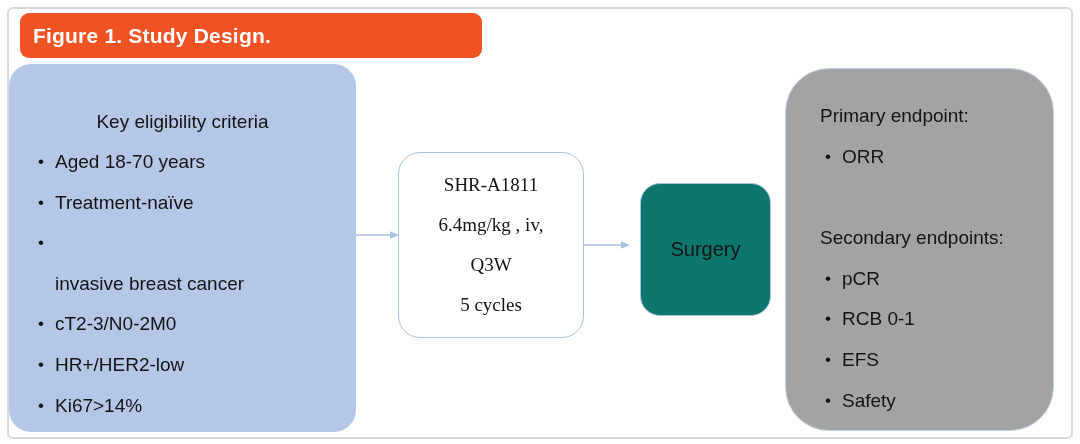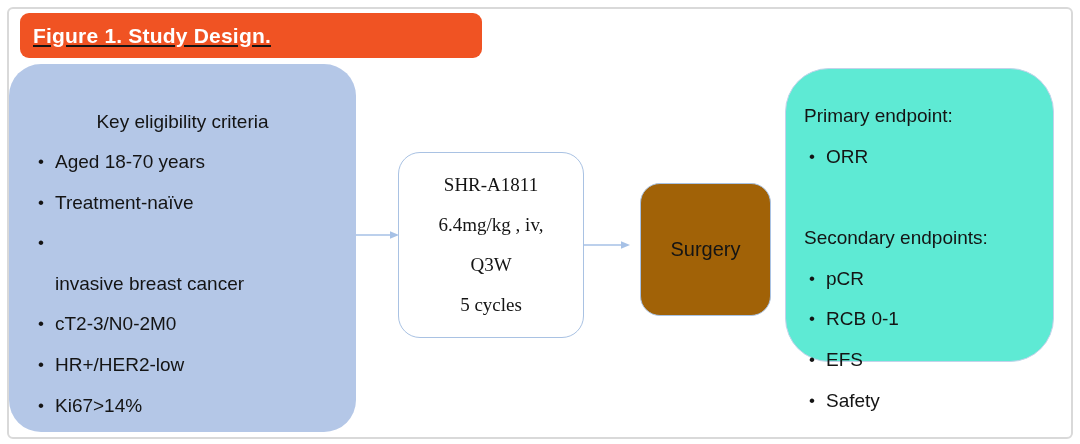--- a/index.html
+++ b/index.html
@@ -7,56 +7,56 @@
   body { font-family: "Liberation Sans", sans-serif; color: #141414; position: relative; }
 
   .frame {
     position: absolute; left: 7px; top: 7px; width: 1066px; height: 432px;
     border: 2px solid #d9d9d9; border-radius: 6px; background: #ffffff;
   }
 
   .title-bar {
     position: absolute; left: 20px; top: 13px; width: 462px; height: 45px;
     background: #f05323; border-radius: 9px;
-    display: flex; align-items: center; padding-left: 13px; text-decoration: underline;
+    display: flex; align-items: center; padding-left: 13px;
   }
   .title-bar .title-text {
     color: #ffffff; font-weight: bold; font-size: 21px; letter-spacing: 0.2px;
   }
 
   .elig-box {
     position: absolute; left: 9px; top: 64px; width: 347px; height: 368px;
-    background: #b4c7e7; border-radius: 32px; padding-top: 38px;
+    background: #b4c7e7; border-radius: 22px; padding-top: 38px;
     font-size: 19px;
   }
   .elig-heading { text-align: center; line-height: 40px; }
   .flow-list { list-style: none; }
   .flow-list li { display: flex; line-height: 40.6px; }
   .elig-box .flow-list li { padding-left: 29px; }
   .bullet { width: 17px; flex: 0 0 17px; font-size: 17px; }
 
   .treatment-box {
     position: absolute; left: 398px; top: 152px; width: 186px; height: 186px;
     background: #ffffff; border: 1.5px solid #a9c2e3; border-radius: 22px;
     display: flex; align-items: center; justify-content: center;
   }
   .treatment-box ul { list-style: none; text-align: center; font-size: 19px; font-family: Liberation Serif, serif; }
   .treatment-box li { line-height: 40px; display: block; }
 
   .surgery-box {
     position: absolute; left: 640px; top: 183px; width: 131px; height: 133px;
-    background: #a16207; border: 1.5px solid #a9c2e3; border-radius: 20px;
+    background: #0f766e; border: 1.5px solid #a9c2e3; border-radius: 20px;
     display: flex; align-items: center; justify-content: center; padding-top: 0;
     font-size: 20px;
   }
 
   .endpoints-box {
-    position: absolute; left: 785px; top: 68px; width: 269px; height: 294px;
-    background: #5eead4; border: 1.5px solid #c3d2ea; border-radius: 44px;
-    padding: 27px 10px 0 18px; font-size: 19px;
+    position: absolute; left: 785px; top: 68px; width: 269px; height: 363px;
+    background: #a3a3a3; border: 1.5px solid #c3d2ea; border-radius: 44px;
+    padding: 27px 10px 0 34px; font-size: 19px;
   }
   .endpoints-box .section-heading { line-height: 40.6px; }
   .endpoints-box .flow-list li { padding-left: 5px; }
   .spacer-row { height: 41px; }
 
   .arrow { position: absolute; }
   .arrow svg { display: block; }
 
 </style>
 </head>

